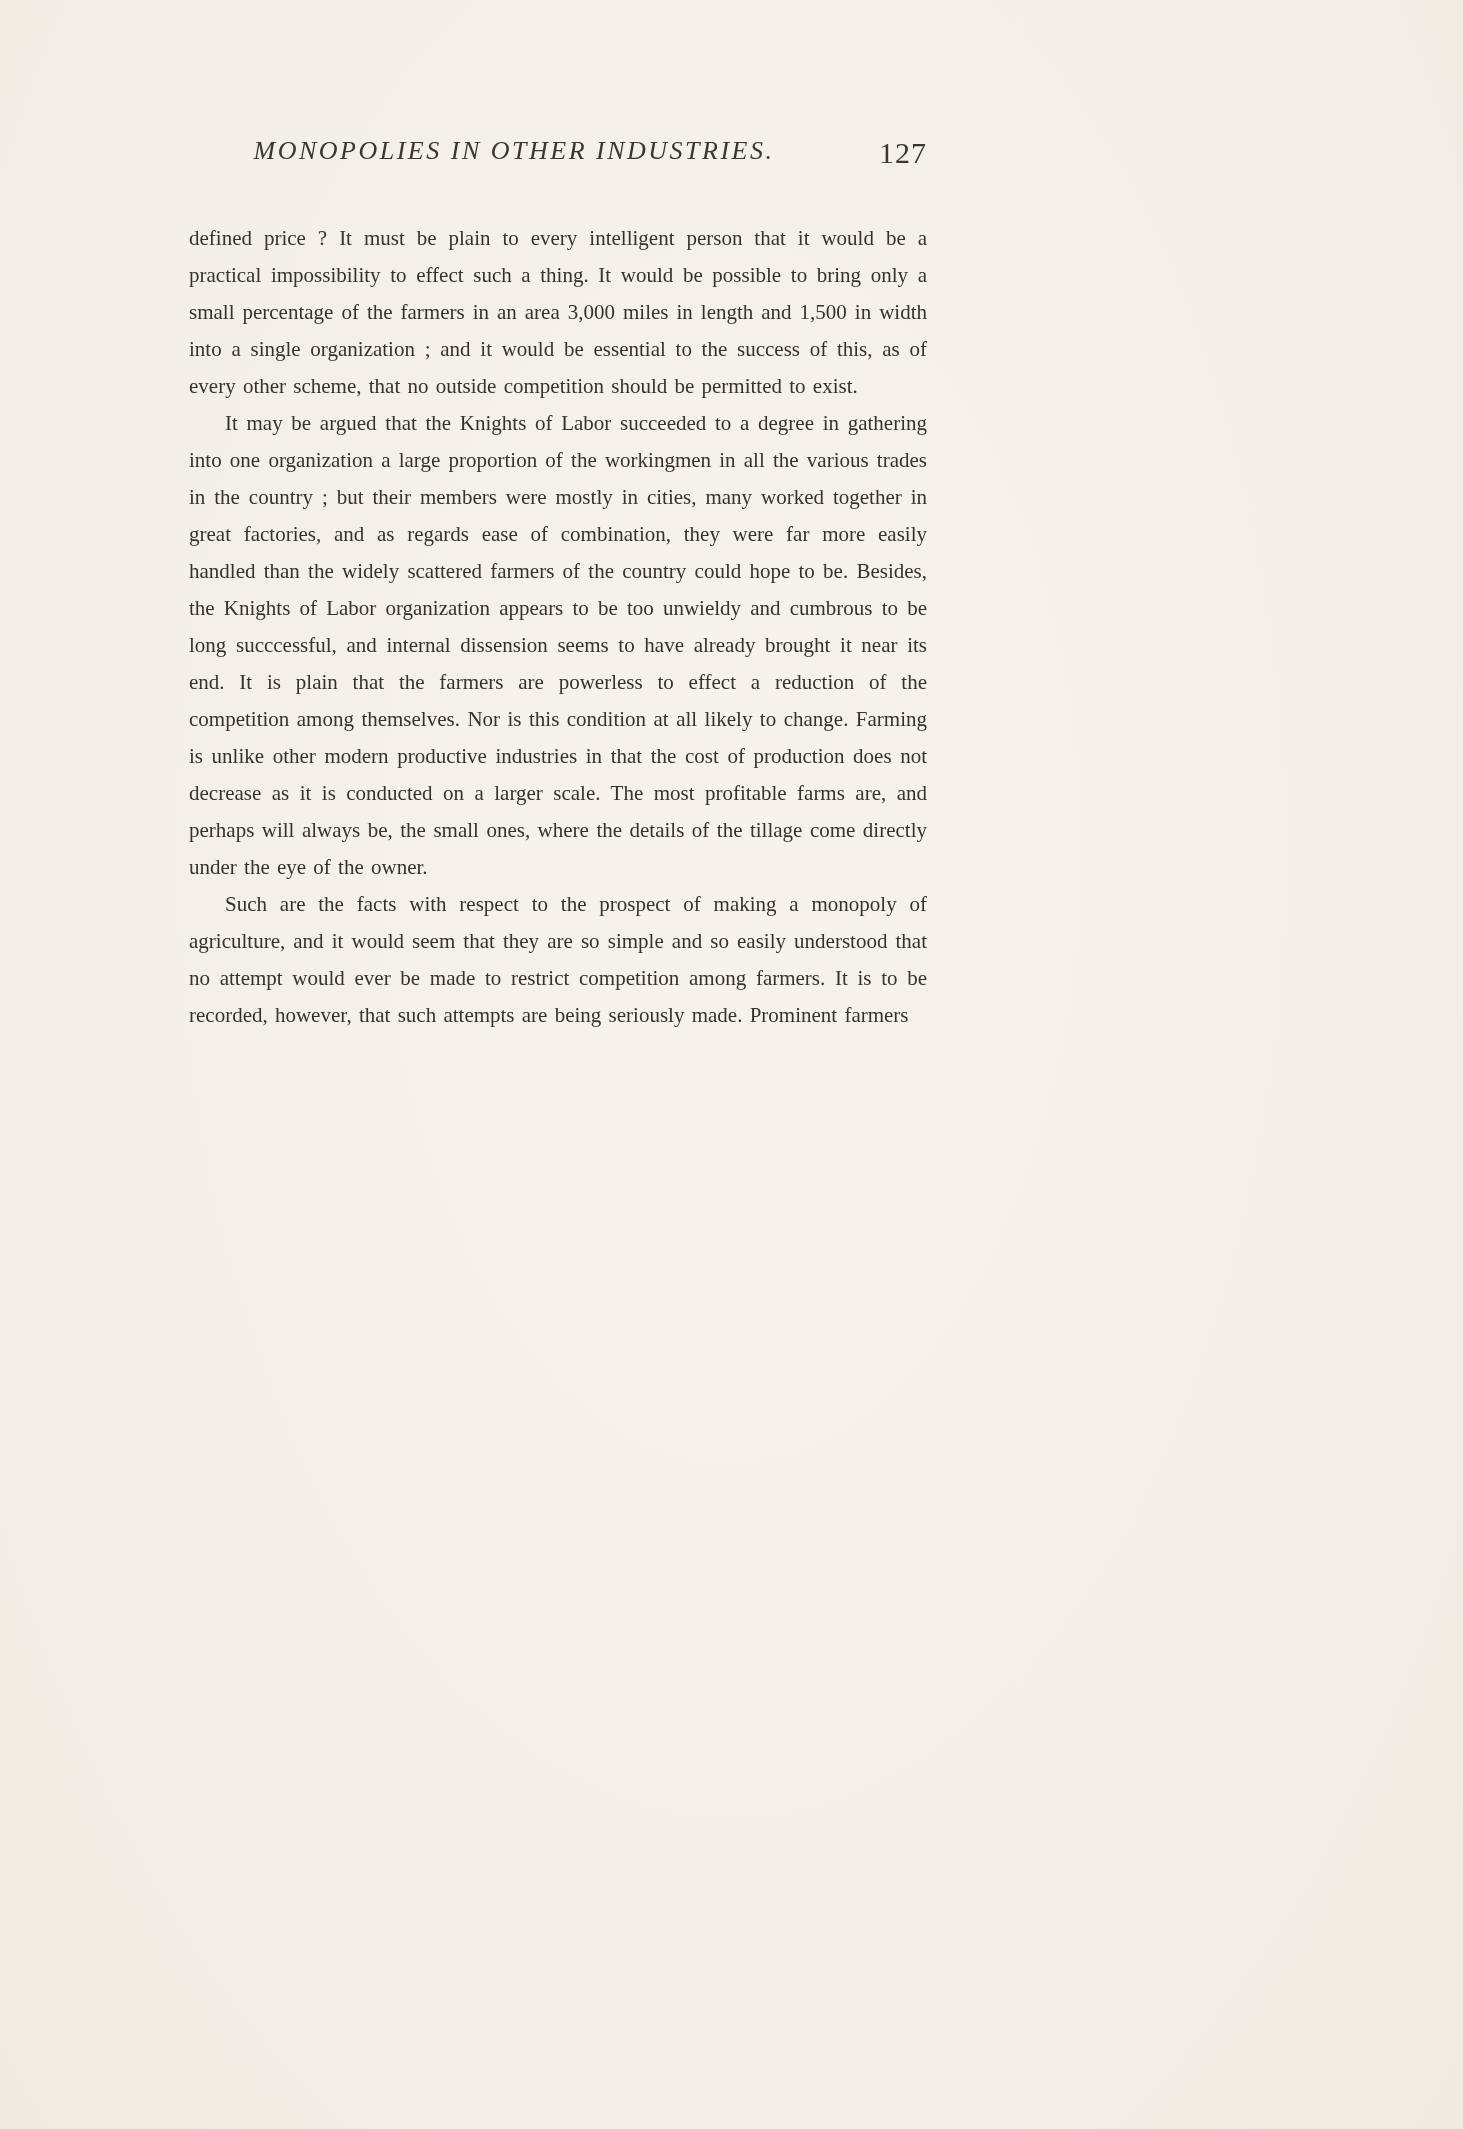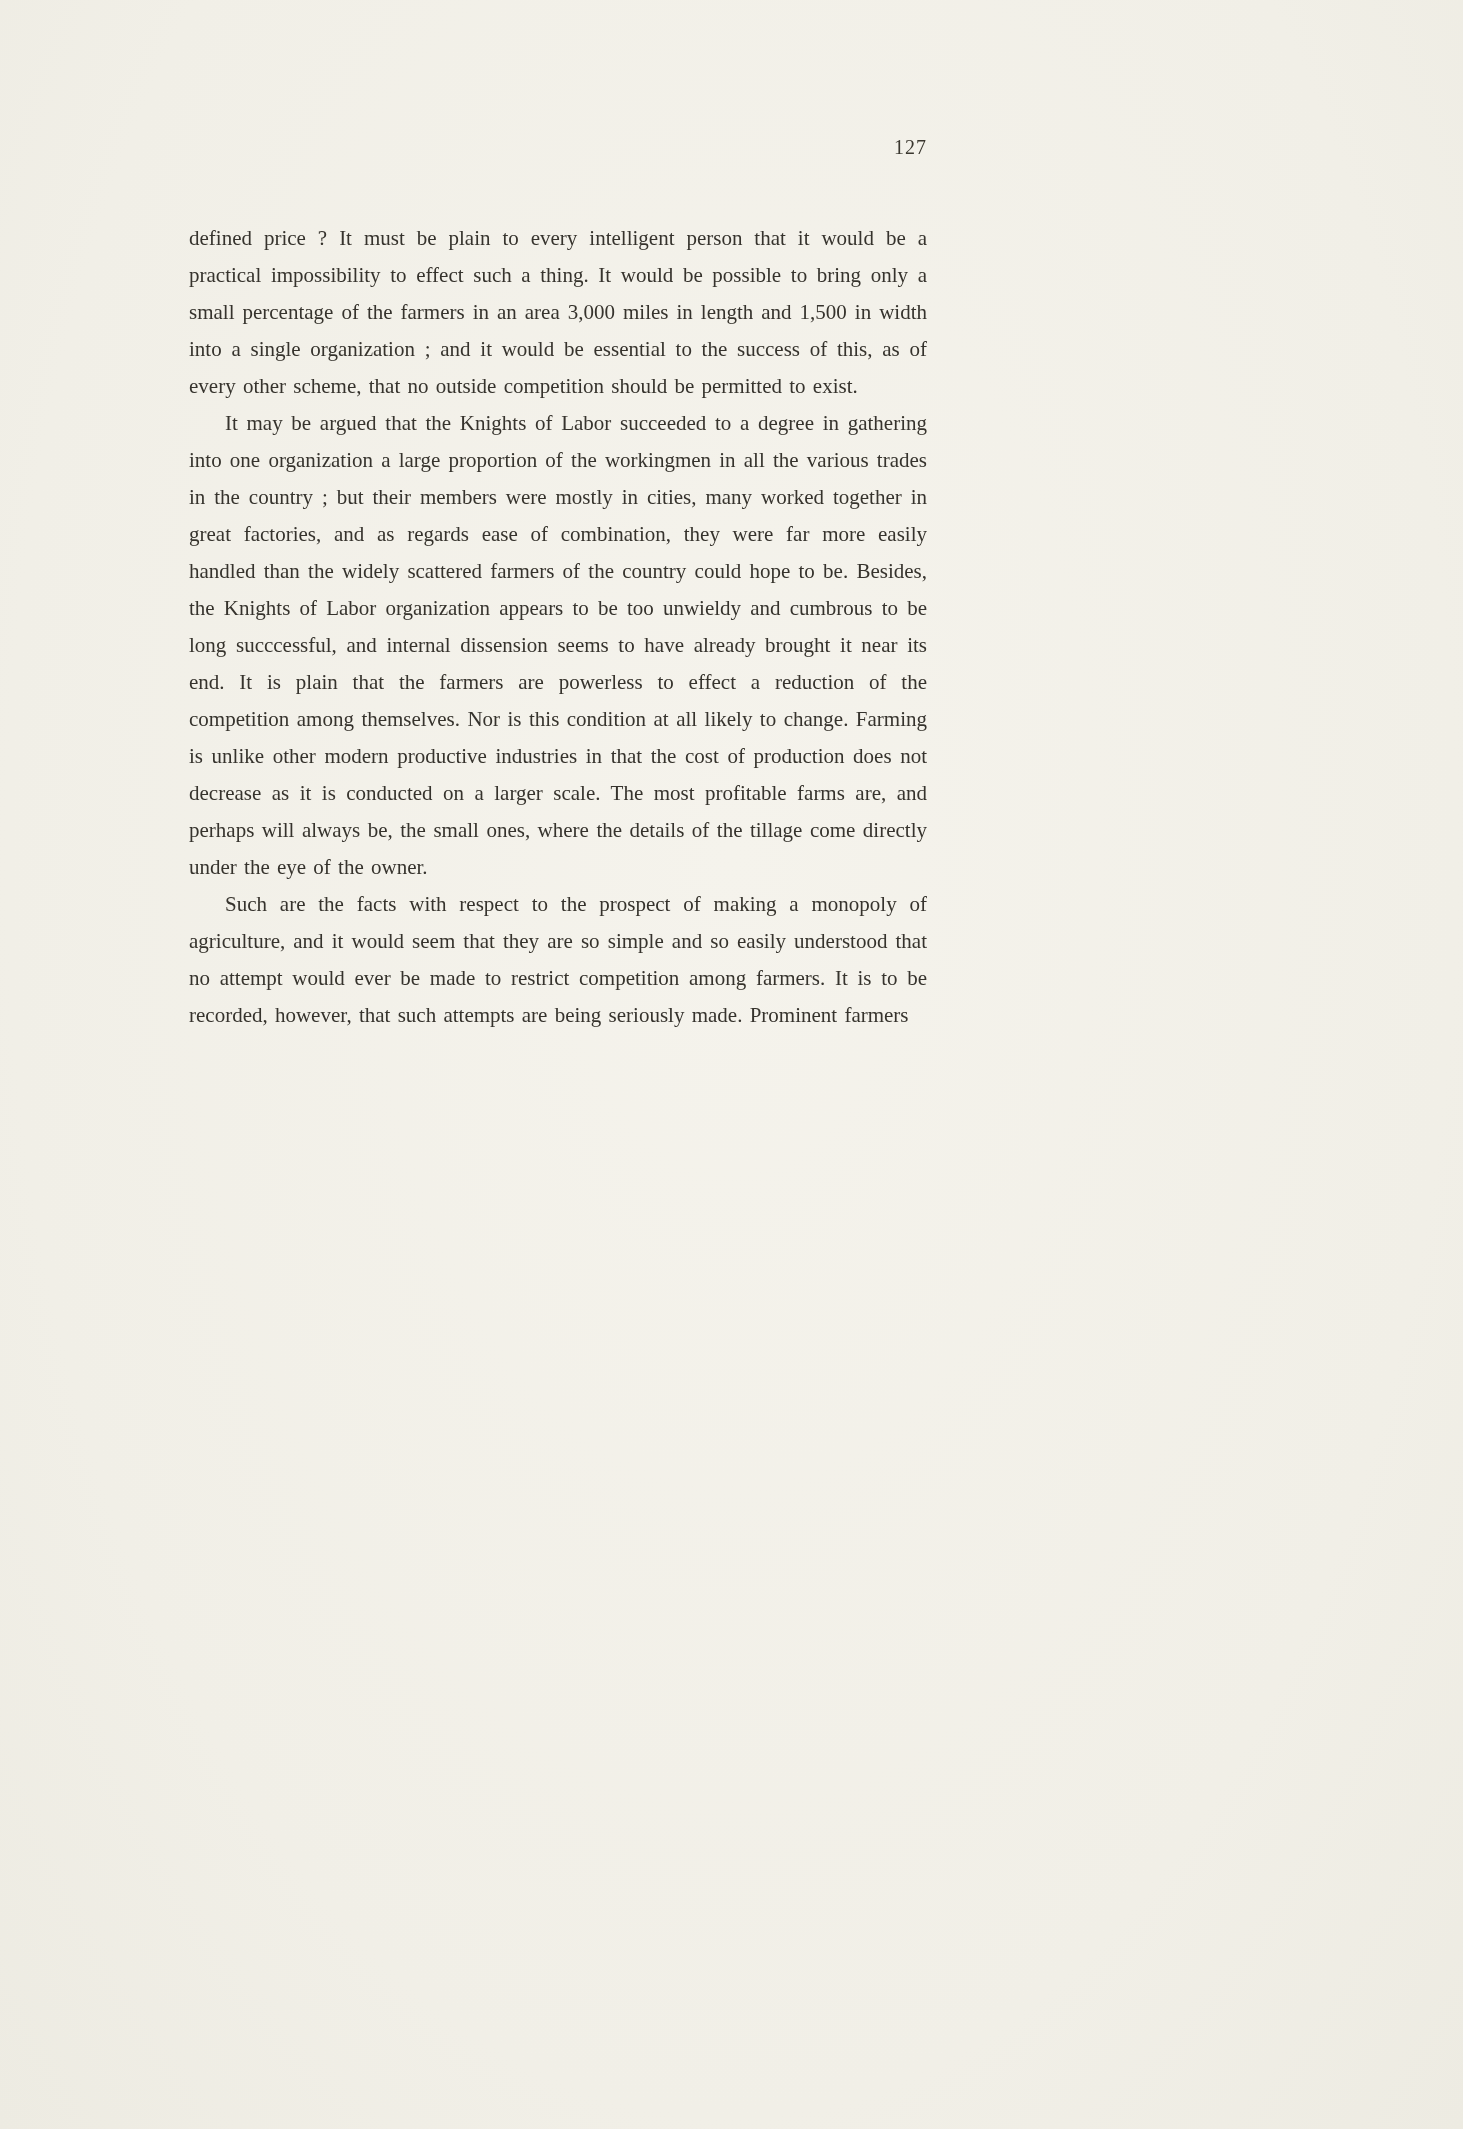--- a/index.html
+++ b/index.html
@@ -36,21 +36,21 @@
     font-style: italic;
     font-size: 26px;
     letter-spacing: 2.5px;
     white-space: nowrap;
     color: #3a372f;
   }
   .running-head .folio {
     position: absolute;
     right: 0;
     top: 0;
-    font-size: 20px;
+    font-size: 30px;
     letter-spacing: 1px;
     color: #3a372f;
   }
   .body-text p {
     margin: 0;
     font-size: 21px;
     line-height: 37px;
     text-align: justify;
     text-indent: 36px;
     word-spacing: 2px;
@@ -60,20 +60,21 @@
     text-indent: 0;
   }
 </style>
 </head>
 <body>
 
 <div class="scan-page">
   <div class="content">
 
     <div class="running-head">
+      <div class="title">MONOPOLIES IN OTHER INDUSTRIES.</div>
       <div class="folio">127</div>
     </div>
 
     <div class="body-text">
       <p class="no-indent">defined price ?  It must be plain to every intelligent person that it would be a practical impossibility to effect such a thing.  It would be possible to bring only a small percentage of the farmers in an area 3,000 miles in length and 1,500 in width into a single organization ; and it would be essential to the success of this, as of every other scheme, that no outside competition should be permitted to exist.</p>
       <p>It may be argued that the Knights of Labor succeeded to a degree in gathering into one organization a large proportion of the workingmen in all the various trades in the country ; but their members were mostly in cities, many worked together in great factories, and as regards ease of combination, they were far more easily handled than the widely scattered farmers of the country could hope to be.  Besides, the Knights of Labor organization appears to be too unwieldy and cumbrous to be long succcessful, and internal dissension seems to have already brought it near its end.  It is plain that the farmers are powerless to effect a reduction of the competition among themselves.  Nor is this condition at all likely to change.  Farming is unlike other modern productive industries in that the cost of production does not decrease as it is conducted on a larger scale.  The most profitable farms are, and perhaps will always be, the small ones, where the details of the tillage come directly under the eye of the owner.</p>
       <p>Such are the facts with respect to the prospect of making a monopoly of agriculture, and it would seem that they are so simple and so easily understood that no attempt would ever be made to restrict competition among farmers.  It is to be recorded, however, that such attempts are being seriously made.  Prominent farmers</p>
     </div>
 
   </div>

